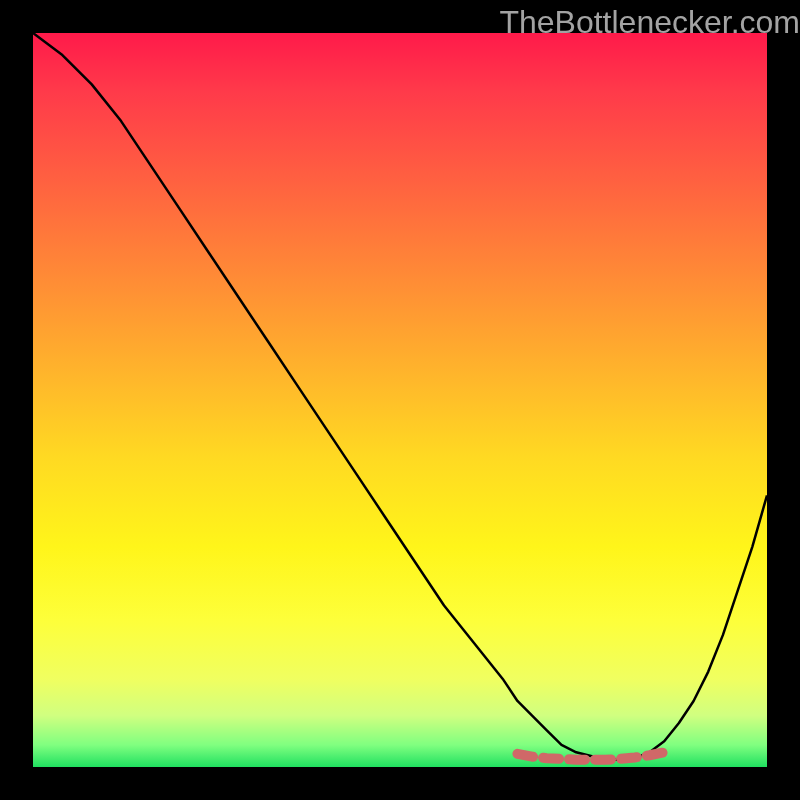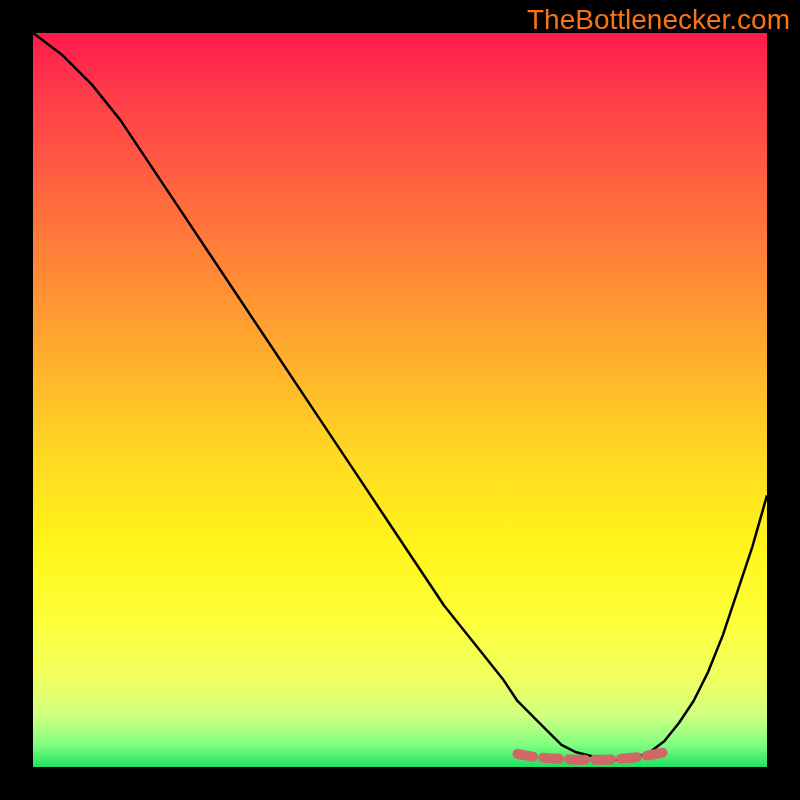--- a/index.html
+++ b/index.html
@@ -6,24 +6,24 @@
   html, body { width: 800px; height: 800px; background: #000; overflow: hidden; }
   .chart-container {
     position: relative;
     width: 800px;
     height: 800px;
     background: #000;
   }
   .watermark {
     position: absolute;
     top: 4px;
-    right: 10px;
-    color: #f97316;
+    right: 0;
+    color: #a3a3a3;
     font-family: Arial, sans-serif;
-    font-size: 28px;
+    font-size: 32px;
     font-weight: normal;
     z-index: 10;
   }
   .plot-area {
     position: absolute;
     left: 33px;
     top: 33px;
     width: 734px;
     height: 734px;
     overflow: hidden;

